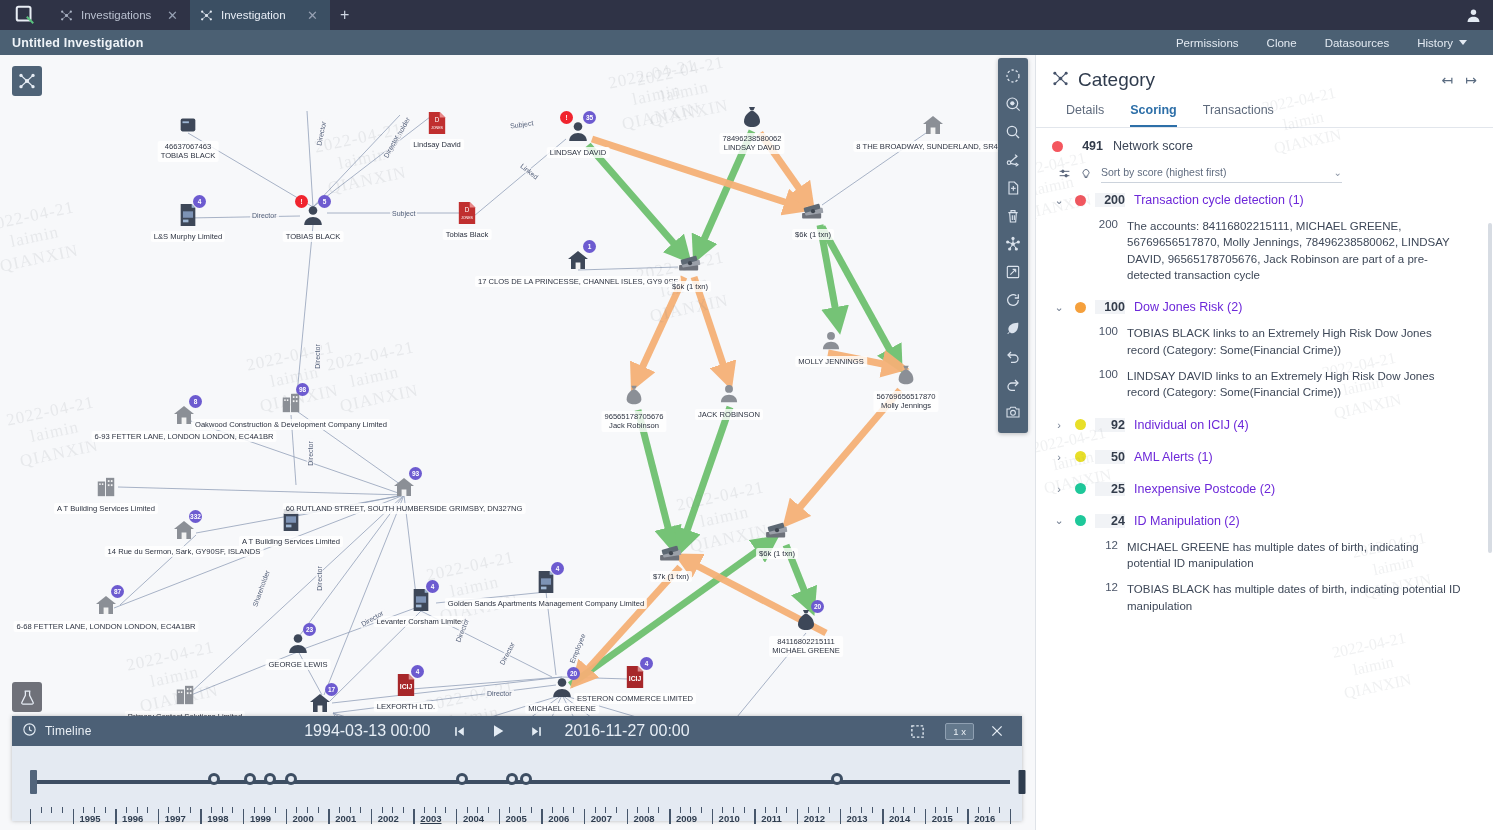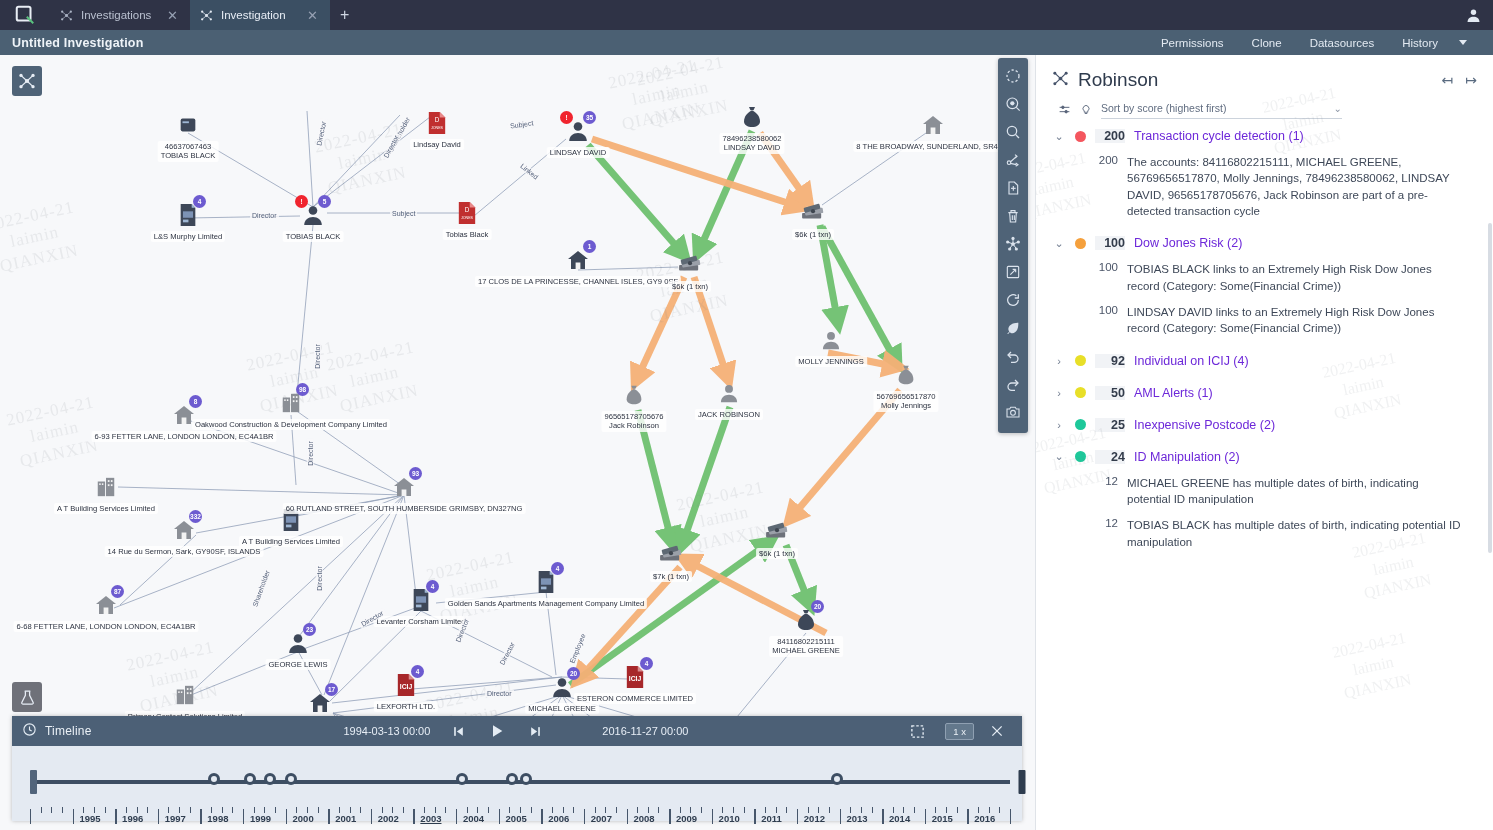--- a/index.html
+++ b/index.html
@@ -35,21 +35,21 @@
 
   
   .titlebar {
     position: absolute; top: 30px; left: 0; width: 1493px; height: 25px;
     background: #4b6073; display: flex; align-items: center;
     color: #eef3f8; font-size: 12.5px; padding: 0 12px;
   }
   .titlebar .inv-title { font-weight: 600; letter-spacing: .2px;}
   .titlebar .spacer { flex: 1; }
   .titlebar .menu-item { padding: 0 14px; font-size: 11.5px; color: #e3eaf2; }
-  .titlebar .menu-item.with-caret { display:flex; align-items:center; gap:21px; }
+  .titlebar .menu-item.with-caret { display:flex; align-items:center; gap:6px; }
   .caret { width:0;height:0;border-left:4px solid transparent;border-right:4px solid transparent;border-top:5px solid #e3eaf2;}
 
   
   .canvas {
     position: absolute; top: 55px; left: 0; width: 1035px; height: 775px;
     background: #f7f8fa;
     overflow: hidden;
   }
   .canvas svg.links { position:absolute; top:0; left:0; width:1035px; height:775px; }
 
@@ -108,21 +108,21 @@
   .timeline {
     position: absolute; left: 12px; top: 716px; width: 1010px; height: 105px;
     box-shadow: 0 0 4px rgba(0,0,0,.25);
   }
   .tl-head {
     height: 30px; background: #4c6076; display: flex; align-items: center;
     color: #eaf0f6; font-size: 12px; padding: 0 10px; gap: 8px;
   }
   .tl-head .tl-title { font-size: 12px; letter-spacing:.2px;}
   .tl-head .sp { flex: 1; }
-  .tl-date { font-size: 11px; color: #e7eef6; padding: 0 6px; margin-left: 38px; }
+  .tl-date { font-size: 16px; color: #e7eef6; padding: 0 6px; }
   .tl-btn { padding: 0 8px; display:flex;align-items:center; }
   .tl-speed {
     border: 1px solid #8fa0b2; background: #63788c; color: #eaf0f6;
     font-size: 9.5px; padding: 2px 7px; border-radius: 2px; margin-left: 4px;
   }
   .tl-body { height: 75px; background: #e4eaf2; position: relative; }
   .tl-track {
     position: absolute; left: 18px; right: 12px; top: 34px; height: 4px; background: #3d4e63;
   }
   .tl-marker {
@@ -1094,29 +1094,39 @@
       <span>
         <svg width="17" height="17" viewBox="0 0 24 24" fill="#46536a">
             <circle cx="12" cy="12" r="2.6"></circle>
             <circle cx="4" cy="4.5" r="2.1"></circle>
             <circle cx="20" cy="4.5" r="2.1"></circle>
             <circle cx="4" cy="19.5" r="2.1"></circle>
             <circle cx="20" cy="19.5" r="2.1"></circle>
             <path d="M12 12 L4 4.5 M12 12 L20 4.5 M12 12 L4 19.5 M12 12 L20 19.5" stroke="#46536a" stroke-width="1.5"></path>
           </svg>
       </span>
-      <span class="rp-title">Robinson</span>
+      <span class="rp-title">Category</span>
       <span class="sp"></span>
       <span class="rp-arrows">
         <span>↤</span>
         <span>↦</span>
       </span>
     </div>
 
-
+    <div class="rp-tabs">
+      <div class="rp-tab">Details</div>
+      <div class="rp-tab active">Scoring</div>
+      <div class="rp-tab">Transactions</div>
+    </div>
+
+    <div class="score-row">
+      <span class="dot" id="net-dot" style="background: rgb(244, 86, 94);"></span>
+      <span class="sc-num">491</span>
+      <span class="sc-label">Network score</span>
+    </div>
 
     <div class="sortrow">
       <span class="si">
         <svg width="13" height="13" viewBox="0 0 24 24" stroke="#59657a" stroke-width="1.8" fill="none">
             <line x1="3" y1="8" x2="21" y2="8"></line>
             <line x1="3" y1="16" x2="21" y2="16"></line>
             <circle cx="9" cy="8" r="2.3" fill="#59657a"></circle>
             <circle cx="15" cy="16" r="2.3" fill="#59657a"></circle>
           </svg>
       </span>

